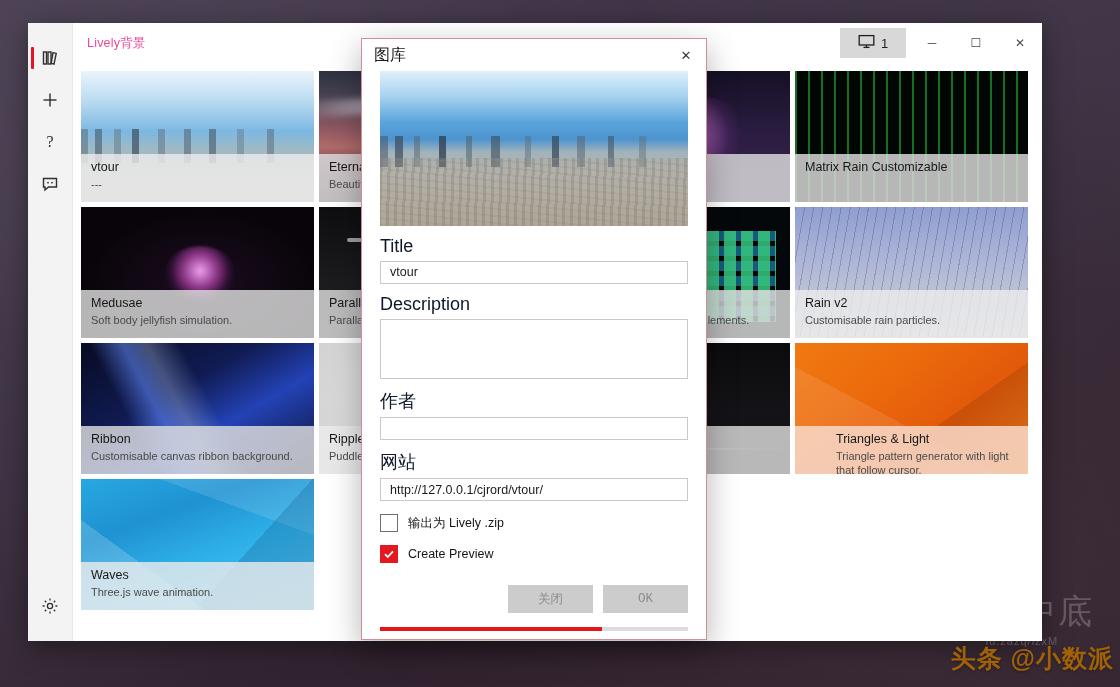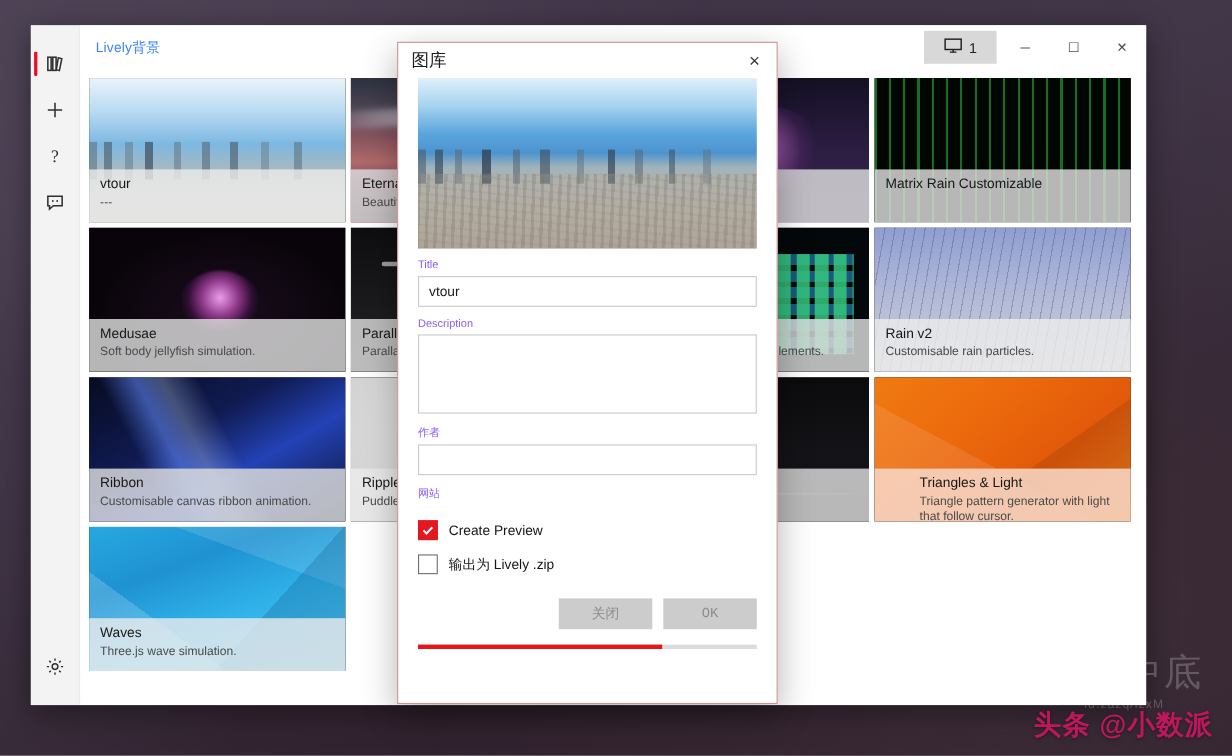--- a/index.html
+++ b/index.html
@@ -77,21 +77,21 @@
   .titlebar {
     height: 40px;
     display: flex;
     align-items: center;
     flex: 0 0 40px;
     background: #ffffff;
   }
   .app-title {
     margin-left: 14px;
     font-size: 12.5px;
-    color: #3b82f6;
+    color: #ec4899;
     letter-spacing: .2px;
   }
   .titlebar-spacer { flex: 1 1 auto; }
   .monitor-chip {
     height: 30px;
     min-width: 66px;
     margin-right: 4px;
     background: #d8d8d8;
     display: flex; align-items: center; justify-content: center;
     gap: 6px;
@@ -351,22 +351,22 @@
   }
   .preview-img::after {
     content:"";
     position:absolute; left:0; right:0; bottom:0; height:44%;
     background:
       repeating-linear-gradient(92deg, rgba(120,110,100,.28) 0 3px, rgba(0,0,0,0) 3px 8px),
       repeating-linear-gradient(6deg, rgba(150,140,130,.22) 0 2px, rgba(0,0,0,0) 2px 7px),
       linear-gradient(180deg, rgba(170,165,155,.25) 0%, rgba(140,132,122,.35) 100%);
   }
   .field-label {
-    font-size: 10px;
-    color: #8b5cf6;
+    font-size: 18px;
+    color: #0f172a;
     margin: 10px 0 4px 0;
   }
   .txt-input {
     width: 100%;
     height: 28px;
     border: 1px solid #c9c9c9;
     background: #fff;
     font-family: "Liberation Sans", sans-serif;
     font-size: 12.5px;
     color: #1a1a1a;
@@ -427,23 +427,23 @@
   }
   .progress-bar {
     position: absolute; left: 0; top: 0; bottom: 0;
     background: #e4161c;
   }
   .dlg-foot-pad { height: 8px; flex: 0 0 8px; }
 
   
   .watermark {
     position: absolute;
-    right: 17px; bottom: 12px;
+    right: 6px; bottom: 12px;
     display: flex; align-items: center; gap: 6px;
-    color: #be185d;
+    color: #a16207;
     font-size: 25px;
     font-weight: bold;
     letter-spacing: 1px;
     text-shadow: 0 1px 3px rgba(0,0,0,.35);
     pointer-events: none;
     z-index: 90;
   }
   .wm-ghost {
     position: absolute;
     right: 26px; bottom: 40px;
@@ -582,21 +582,21 @@
             <div class="card-thumb th-rain"></div>
             <div class="card-meta light">
               <div class="card-title">Rain v2</div>
               <div class="card-desc">Customisable rain particles.</div>
             </div>
           </div>
           <div class="card">
             <div class="card-thumb th-ribbon"></div>
             <div class="card-meta">
               <div class="card-title">Ribbon</div>
-              <div class="card-desc">Customisable canvas ribbon animation.</div>
+              <div class="card-desc">Customisable canvas ribbon background.</div>
             </div>
           </div>
           <div class="card">
             <div class="card-thumb th-ripples"></div>
             <div class="card-meta light">
               <div class="card-title">Ripples</div>
               <div class="card-desc">Puddle that ripples on click.</div>
             </div>
           </div>
           <div class="card">
@@ -610,21 +610,21 @@
             <div class="card-thumb th-triangles"></div>
             <div class="card-meta warm">
               <div class="card-title">Triangles &amp; Light</div>
               <div class="card-desc">Triangle pattern generator with light that follow cursor.</div>
             </div>
           </div>
           <div class="card">
             <div class="card-thumb th-waves"></div>
             <div class="card-meta light">
               <div class="card-title">Waves</div>
-              <div class="card-desc">Three.js wave simulation.</div>
+              <div class="card-desc">Three.js wave animation.</div>
             </div>
           </div>
         </div>
     </div>
 
   </div>
 </div>
 
 <div class="dialog">
   <div class="dlg-titlebar">
@@ -640,37 +640,38 @@
     <div class="field-label">Title</div>
     <input class="txt-input" type="text" value="vtour" style="">
 
     <div class="field-label">Description</div>
     <textarea class="txt-area" placeholder="" style=""></textarea>
 
     <div class="field-label">作者</div>
     <input class="txt-input" type="text" value="" style="">
 
     <div class="field-label">网站</div>
+    <input class="txt-input" type="text" value="http://127.0.0.1/cjrord/vtour/" style="">
+
+    <div class="cbrow">
+      <span class="cbox">
+        
+      </span>
+      <span class="cb-label">输出为 Lively .zip</span>
+    </div>
 
     <div class="cbrow">
       <span class="cbox checked">
         <svg width="12" height="12" viewBox="0 0 12 12" fill="none" stroke="#ffffff" stroke-width="1.8">
           <path d="M2 6.2 L4.7 9 L10 3.3"></path>
         </svg>
       </span>
       <span class="cb-label">Create Preview</span>
     </div>
 
-    <div class="cbrow">
-      <span class="cbox">
-        
-      </span>
-      <span class="cb-label">输出为 Lively .zip</span>
-    </div>
-
     <div class="btn-row">
       <button class="dlg-btn">关闭</button>
       <button class="dlg-btn">OK</button>
     </div>
 
     <div class="progress-wrap">
       <div class="progress-bar" id="progress-fill" style="width: 72%;"></div>
     </div>
     <div class="dlg-foot-pad"></div>
   </div>

